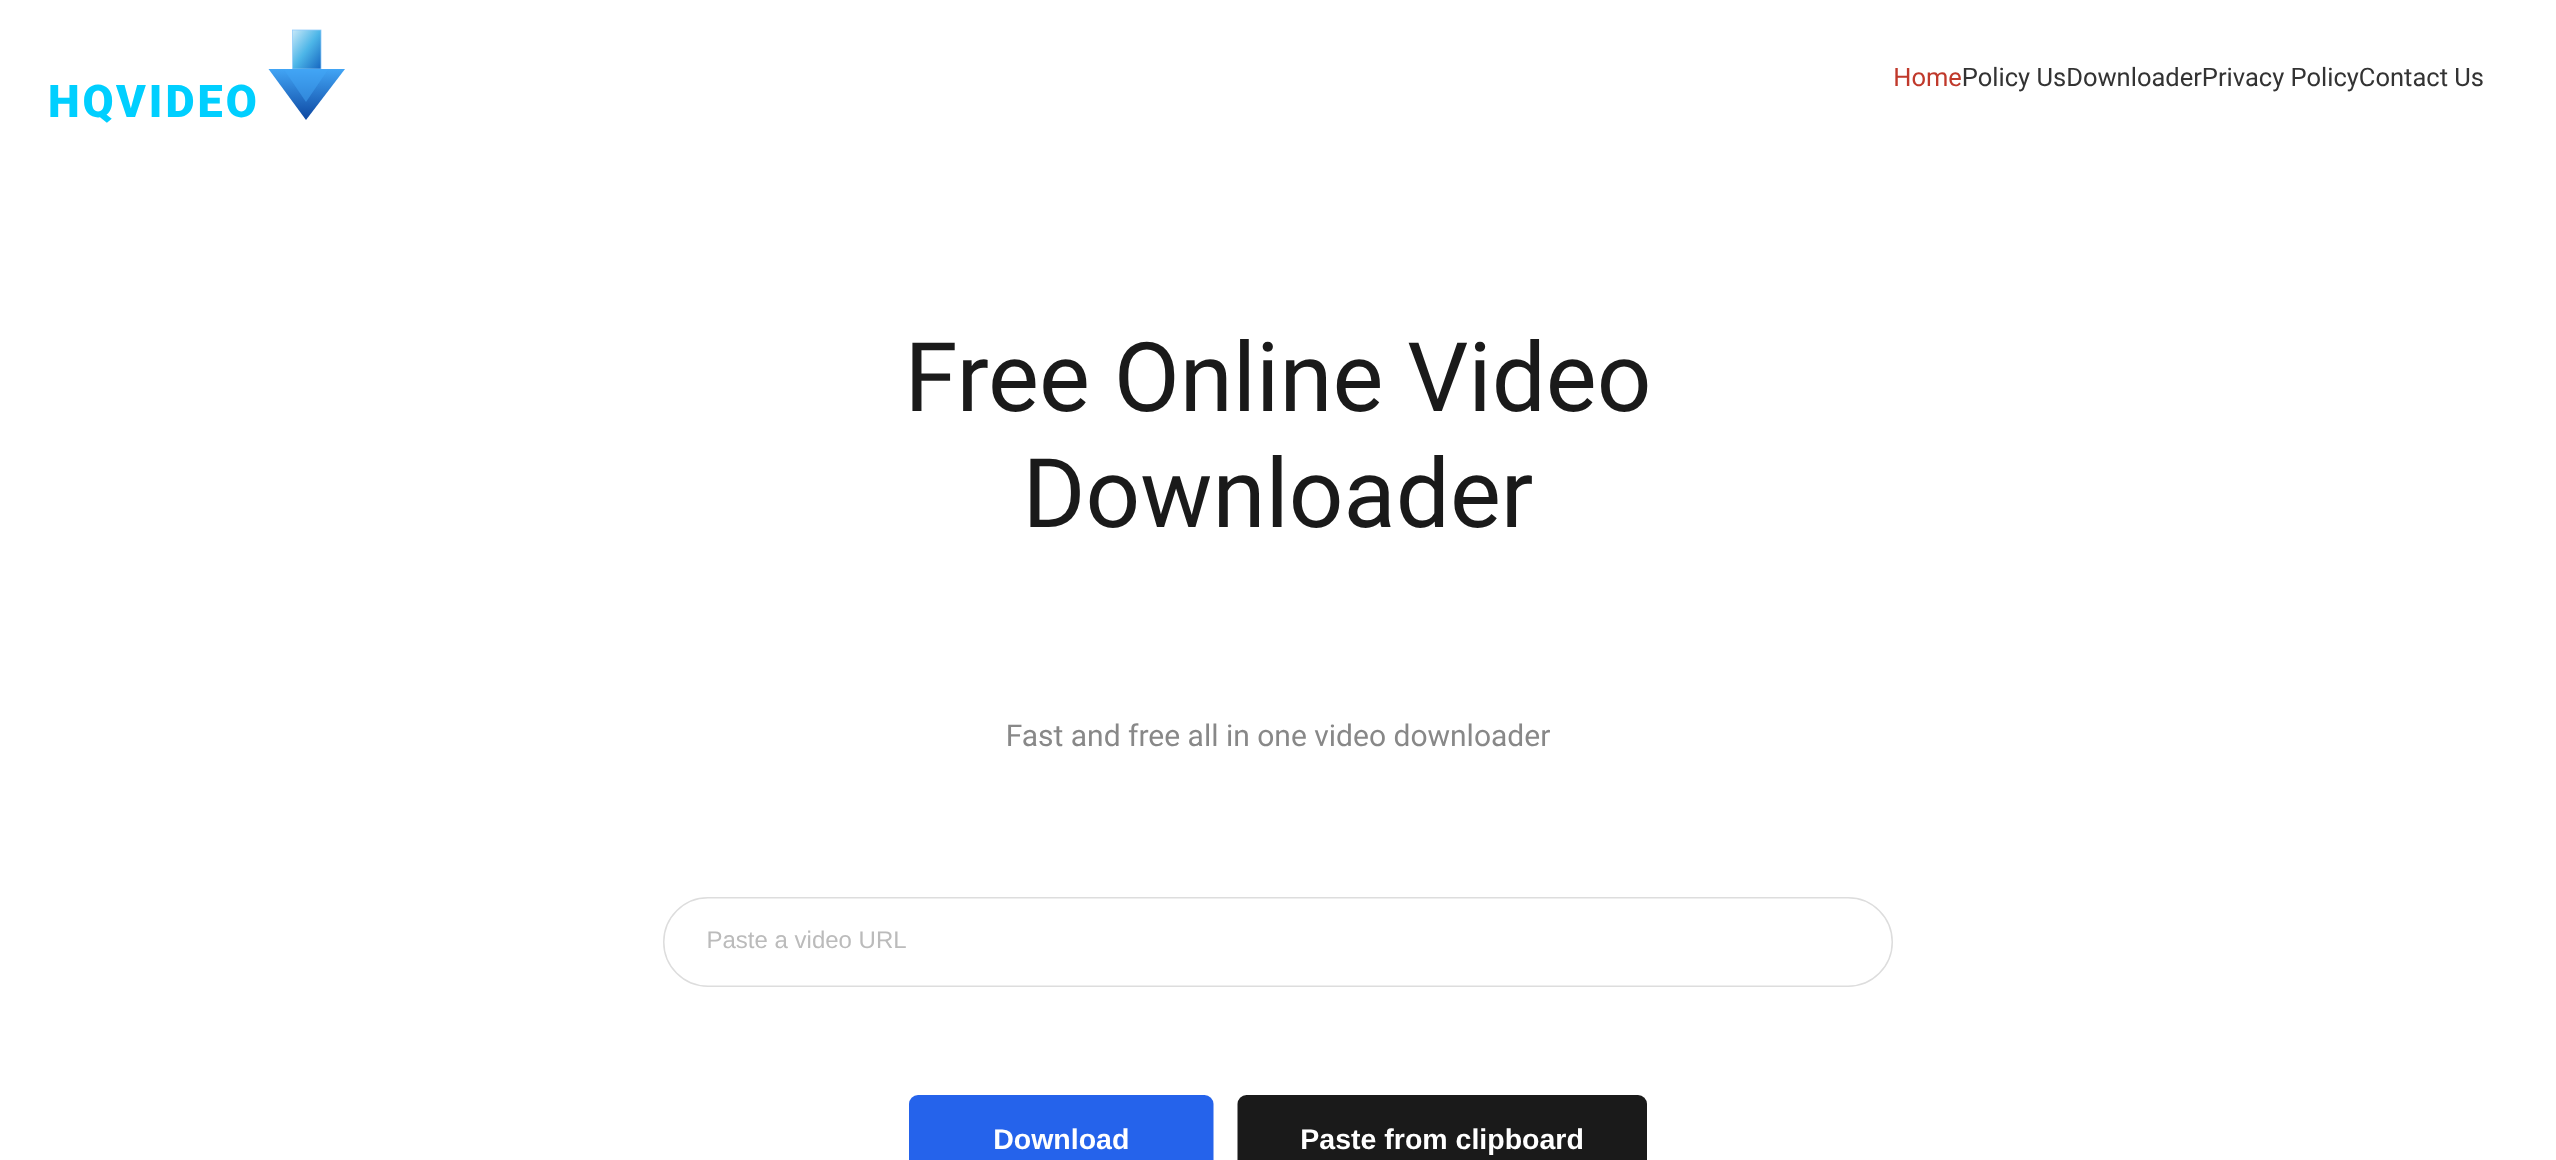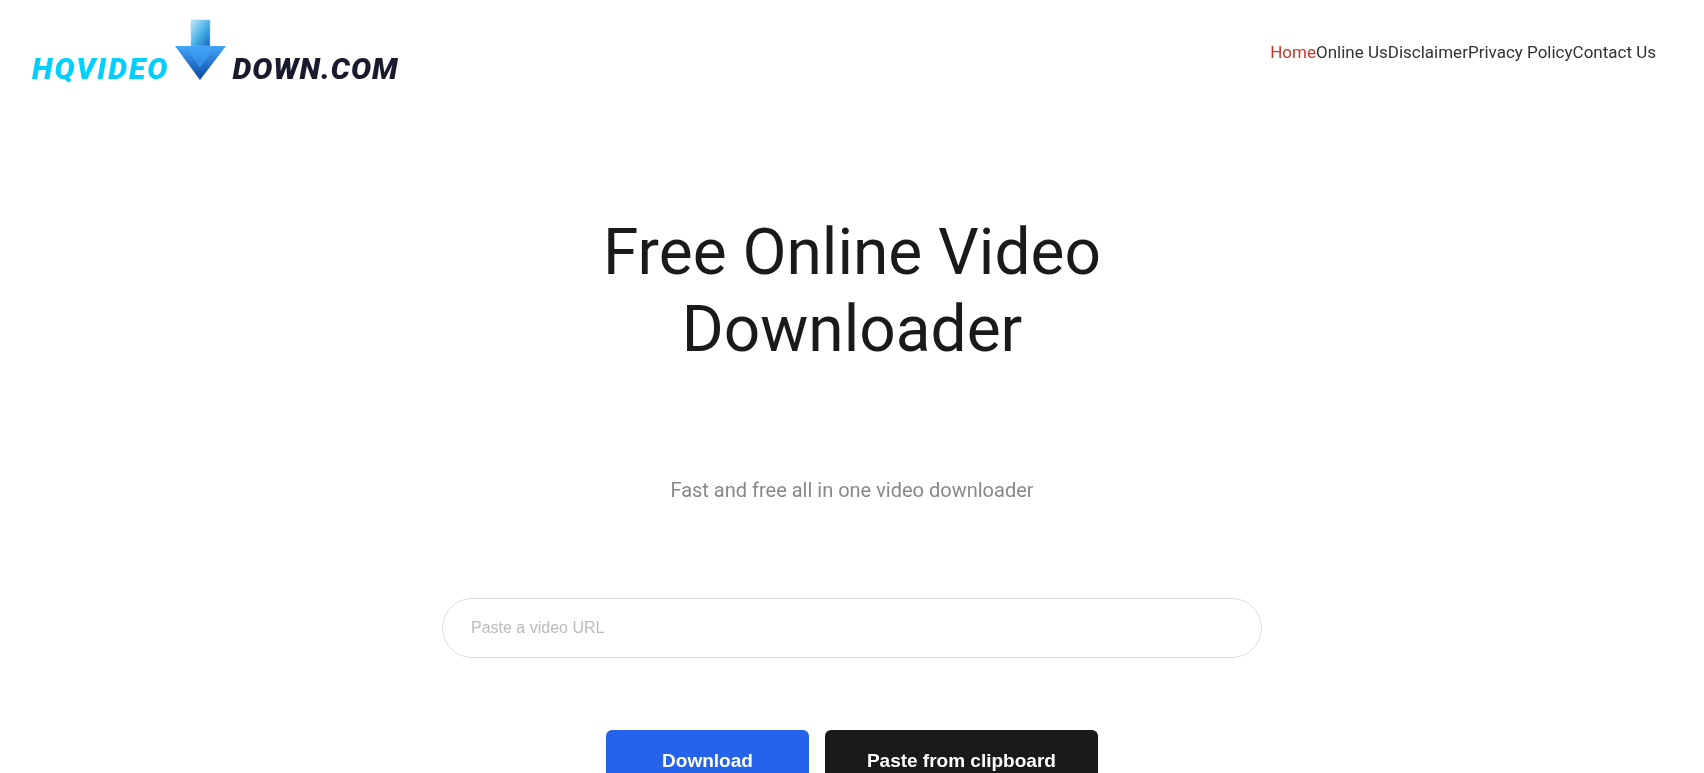--- a/index.html
+++ b/index.html
@@ -134,21 +134,20 @@
       display: flex;
       flex-direction: column;
       align-items: flex-start;
       line-height: 1.1;
     }
 
     .logo-hq-word {
       font-size: 30px;
       font-weight: 900;
       color: #00cfff;
-      font-style: italic;
       letter-spacing: 2px;
     }
 
     .logo-down-word {
       font-size: 30px;
       font-weight: 900;
       color: #1a1a2e;
       font-style: italic;
       letter-spacing: 1px;
     }
@@ -182,29 +181,26 @@
         </linearGradient>
       </defs>
 
       <rect x="18" y="2" width="19" height="26" fill="url(#shaftGrad)" stroke="#90caf9" stroke-width="0.5"></rect>
 
       <polygon points="2,28 27,62 53,28" fill="url(#arrowGrad)"></polygon>
 
       <polygon points="12,28 27,50 42,28" fill="#42a5f5" opacity="0.5"></polygon>
     </svg>
 
-    <div class="logo-right-text">
-      <span class="logo-down-word">DOWN.COM</span>
-    </div>
   </div>
 
   <nav>
     <a class="nav-link active" href="#">Home</a>
-    <a class="nav-link" href="#">Online Us</a>
-    <a class="nav-link" href="#">Disclaimer</a>
+    <a class="nav-link" href="#">Policy Us</a>
+    <a class="nav-link" href="#">Downloader</a>
     <a class="nav-link" href="#">Privacy Policy</a>
     <a class="nav-link" href="#">Contact Us</a>
   </nav>
 </header>
 
 <main>
   <h1 class="hero-title">Free Online Video Downloader</h1>
   <p class="hero-subtitle">Fast and free all in one video downloader</p>
 
   <div class="url-input-wrapper">

